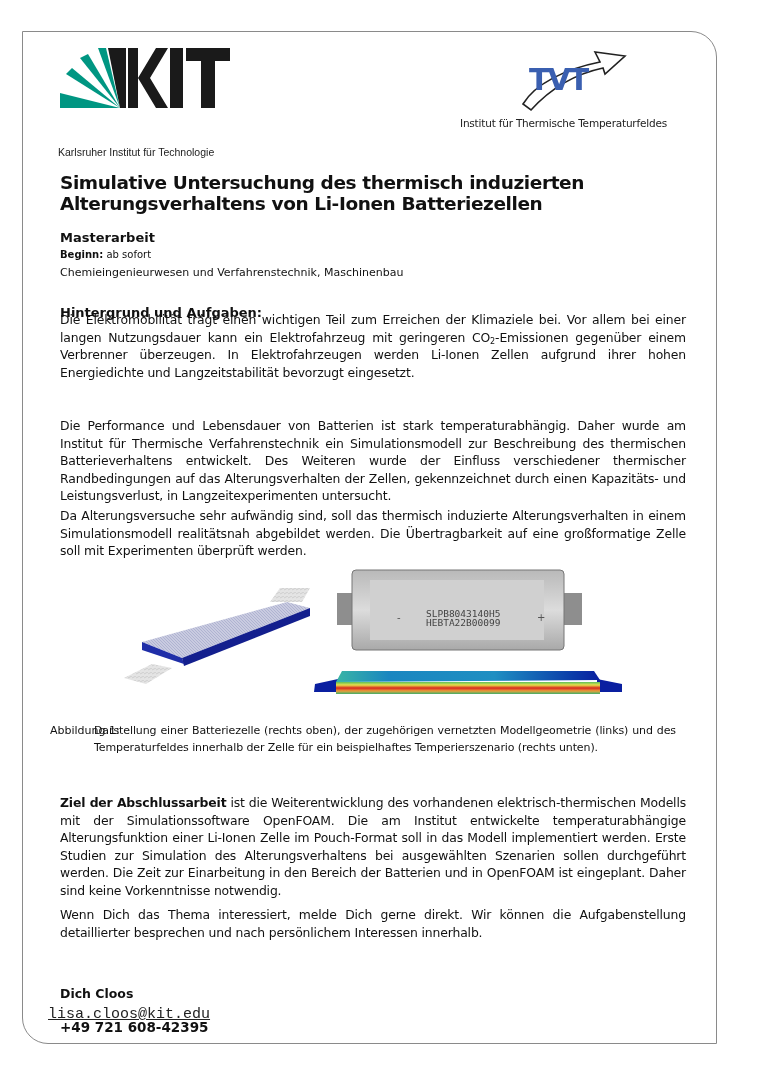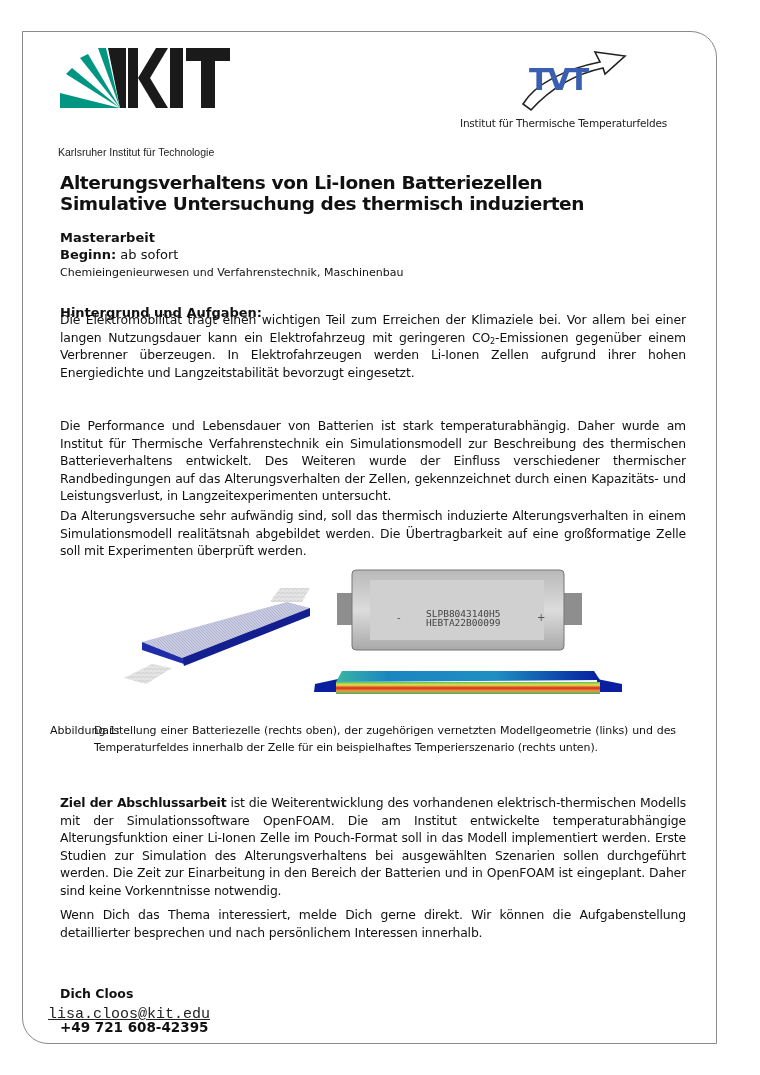--- a/index.html
+++ b/index.html
@@ -11,21 +11,21 @@
   .kit-logo { position:absolute; left:58px; top:46px; width:180px; height:70px; }
   .kit-sub { position:absolute; left:58px; top:114px; font-size:10.5px; color:#222;
              font-family:Liberation Sans, sans-serif;margin-top:32px; }
   .tvt-logo { position:absolute; left:515px; top:44px; width:115px; height:68px; }
   .tvt-sub { position:absolute; left:460px; top:117px; font-size:10.5px; color:#222;
              font-family:"DejaVu Sans", sans-serif; letter-spacing:-0.2px; }
   .content { position:absolute; left:60px; width:626px; }
   .title { top:172px; font-size:18.5px; font-weight:bold; line-height:21px; letter-spacing:-0.4px;
            font-family:"DejaVu Sans", sans-serif; }
   .meta1 { top:229px; font-size:13px; font-weight:bold; line-height:17px; }
-  .meta2 { top:246px; font-size:13px; line-height:17px; }
+  .meta2 { top:246px; font-size:10px; line-height:17px; }
   .meta2 b { font-weight:bold; }
   .meta3 { top:265px; font-size:11px; line-height:15px; }
   .section-h { top:304px; font-size:13px; font-weight:bold; line-height:17px; }
   .para { font-size:12.4px; line-height:17.6px; text-align:justify; letter-spacing:-0.15px; }
   .p1 { top:311px; }
   .p2 { top:417px; }
   .p3 { top:507px; }
   .p4 { top:782px;margin-top:12px; }
   .p5 { top:906px; }
   .p4 b { font-weight:bold; }
@@ -62,22 +62,22 @@
 </svg>
 <div class="kit-sub">Karlsruher Institut für Technologie</div>
 
 <svg class="tvt-logo" viewBox="0 0 115 68">
   <path d="M8,60 C20,40 50,25 85,18 L80,8 L110,12 L90,30 L88,24 C60,30 35,45 16,66 Z" fill="#ffffff" stroke="#222" stroke-width="1.6"></path>
   <text x="14" y="46" font-family="DejaVu Sans, sans-serif" font-weight="bold" font-size="30" fill="#3a5fb0" letter-spacing="-2">TVT</text>
 </svg>
 <div class="tvt-sub">Institut für Thermische Temperaturfeldes</div>
 
 <div class="content title">
+  <div>Simulative Untersuchung des thermisch induzierten</div>
   <div>Alterungsverhaltens von Li-Ionen Batteriezellen</div>
-  <div>Simulative Untersuchung des thermisch induzierten</div>
 </div>
 
 <div class="content meta1">Masterarbeit</div>
 <div class="content meta2">
   <b>Beginn:</b>
   <span>ab sofort</span>
 </div>
 <div class="content meta3">Chemieingenieurwesen und Verfahrenstechnik, Maschinenbau</div>
 
 <div class="content section-h">Hintergrund und Aufgaben:</div>

